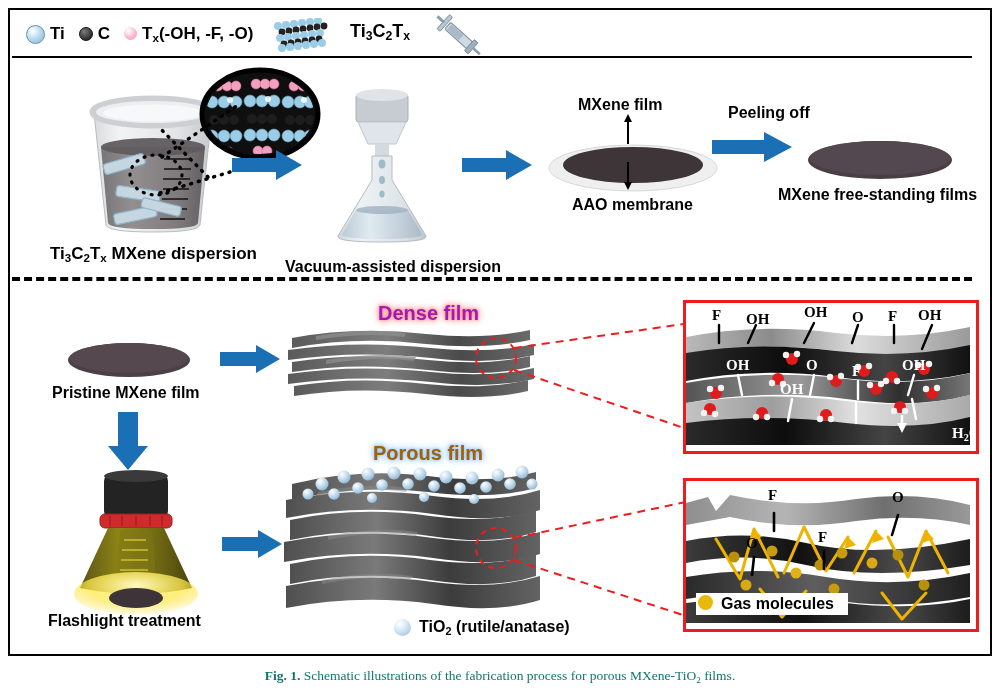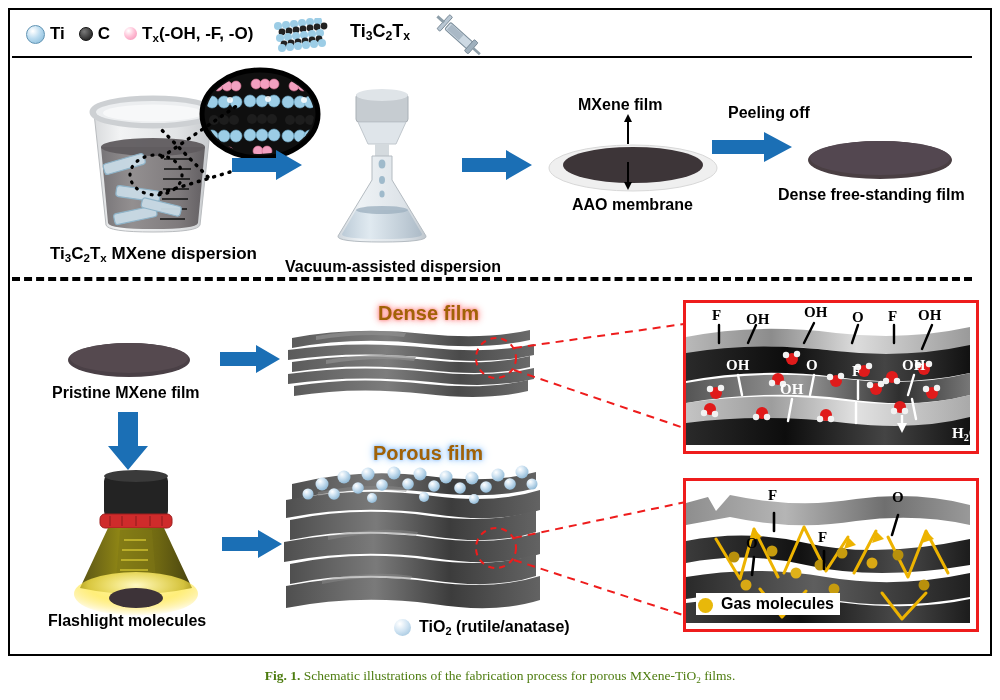--- a/index.html
+++ b/index.html
@@ -18,24 +18,24 @@
   .legend .item{display:flex;align-items:center;gap:5px;font-weight:bold;font-size:17px;}
   .dot{border-radius:50%;display:inline-block;}
   .dot.ti{width:17px;height:17px;background:radial-gradient(circle at 34% 30%,#ffffff 2%,#bcdcf0 45%,#7fb6d6 100%);border:1.3px solid #5f93b3;}
   .dot.c{width:12px;height:12px;background:radial-gradient(circle at 35% 30%,#777 2%,#3a3a3a 60%,#111 100%);border:1px solid #111;}
   .dot.tx{width:13px;height:13px;background:radial-gradient(circle at 35% 30%,#fff 2%,#ffc3d8 45%,#f489b0 100%);border:1.3px solid #e2淡;border-color:#e06f9d;}
   .legend-divider{position:absolute;left:12px;top:56px;width:960px;height:0;border-top:2px solid #000;}
 
   
   .inset{position:absolute;border:3px solid #ee1c1c;background:#fff;overflow:hidden;}
 
-  .redglow{color:#a16207;text-shadow:0 0 6px #ff8d8d,0 0 10px #ffb3b3,0 0 3px #ff7070;}
+  .redglow{color:#a21caf;text-shadow:0 0 6px #ff8d8d,0 0 10px #ffb3b3,0 0 3px #ff7070;}
   .blueglow{color:#a16207;text-shadow:0 0 6px #8fc4ff,0 0 11px #b9dbff,0 0 3px #7ab6ff;}
 
-  .caption{position:absolute;left:0;top:668px;width:1000px;text-align:center;font-family:"Liberation Serif",serif;font-size:13.5px;color:#4d7c0f;}
+  .caption{position:absolute;left:0;top:668px;width:1000px;text-align:center;font-family:"Liberation Serif",serif;font-size:13.5px;color:#0f766e;}
   .caption b{font-weight:bold;}
   .wlbl{position:absolute;color:#fff;font-weight:bold;font-family:"Liberation Serif",serif;}
   .blbl{position:absolute;color:#000;font-weight:bold;font-family:"Liberation Serif",serif;}
 </style>
 </head>
 <body>
 
 <div class="page">
  <div class="frame"></div>
 
@@ -294,21 +294,21 @@
 
  <div class="lbl" style="left:728px;top:104px;font-size:16px;">Peeling off</div>
  <svg style="position:absolute;left:712px;top:130px;" width="82" height="34">
    <path d="M0,10 L52,10 L52,2 L80,17 L52,32 L52,24 L0,24 Z" fill="#1b6fb5"></path>
  </svg>
 
  <svg style="position:absolute;left:806px;top:138px;" width="150" height="44">
    <ellipse cx="74" cy="22" rx="72" ry="19" fill="#4a3f43"></ellipse>
    <ellipse cx="74" cy="20" rx="70" ry="17" fill="#534750"></ellipse>
  </svg>
- <div class="lbl" style="left:778px;top:186px;font-size:16px;">Dense free-standing film</div>
+ <div class="lbl" style="left:778px;top:186px;font-size:16px;">MXene free-standing films</div>
 
  <div class="divider"></div>
 
  <svg style="position:absolute;left:66px;top:340px;" width="130" height="40">
    <ellipse cx="63" cy="20" rx="61" ry="17" fill="#4a4046"></ellipse>
    <ellipse cx="63" cy="18" rx="59" ry="15" fill="#55494f"></ellipse>
  </svg>
  <div class="lbl" style="left:52px;top:384px;font-size:16px;">Pristine MXene film</div>
 
  <svg style="position:absolute;left:220px;top:343px;" width="62" height="32">
@@ -514,21 +514,21 @@
    <path d="M62,60 L58,110 Q78,114 98,110 L94,60 Z" fill="#7e7615" opacity=".55"></path>
    <g stroke="#c9bb2e" stroke-width="2" opacity=".8">
      <line x1="66" y1="70" x2="88" y2="70"></line>
         <line x1="64" y1="80" x2="90" y2="80"></line>
      <line x1="63" y1="90" x2="90" y2="90"></line>
         <line x1="62" y1="100" x2="90" y2="100"></line>
    </g>
    <ellipse cx="78" cy="124" rx="62" ry="22" fill="url(#glow)"></ellipse>
    <ellipse cx="78" cy="128" rx="27" ry="10" fill="#3d3338"></ellipse>
  </svg>
- <div class="lbl" style="left:48px;top:612px;font-size:16px;">Flashlight molecules</div>
+ <div class="lbl" style="left:48px;top:612px;font-size:16px;">Flashlight treatment</div>
 
  <svg style="position:absolute;left:222px;top:528px;" width="62" height="32">
    <path d="M0,9 L36,9 L36,2 L60,16 L36,30 L36,23 L0,23 Z" fill="#1b6fb5"></path>
  </svg>
 
  <svg style="position:absolute;left:278px;top:462px;" width="270" height="160">
    <defs>
      <linearGradient id="psheet" x1="0" y1="0" x2="1" y2="0">
        <stop offset="0%" stop-color="#4f4f4f"></stop>
           <stop offset="35%" stop-color="#7a7a7a"></stop>
@@ -653,21 +653,21 @@
        <line x1="212" y1="34" x2="206" y2="54"></line>
        <line x1="138" y1="70" x2="138" y2="88"></line>
        <line x1="68" y1="76" x2="66" y2="94"></line>
      </g>
    </svg>
    <div class="blbl" style="left:82px;top:6px;font-size:15px;">F</div>
    <div class="blbl" style="left:206px;top:8px;font-size:15px;">O</div>
    <div class="blbl" style="left:132px;top:48px;font-size:15px;">F</div>
    <div class="blbl" style="left:60px;top:54px;font-size:15px;">O</div>
    
-   <div style="position:absolute;left:10px;top:112px;display:flex;align-items:flex-end;gap:8px;background:#fff;padding:2px 6px 2px 2px;">
+   <div style="position:absolute;left:10px;top:112px;display:flex;align-items:flex-start;gap:8px;background:#fff;padding:2px 14px 2px 2px;">
      <span style="width:15px;height:15px;border-radius:50%;background:#e8b80a;display:inline-block;"></span>
      <span style="font-weight:bold;font-size:16px;color:#000;">Gas molecules</span>
    </div>
  </div>
 
  <div class="caption">
    <b>Fig. 1.</b>
    <span>Schematic illustrations of the fabrication process for porous MXene-TiO<sub>2</sub> films.</span>
  </div>
 

